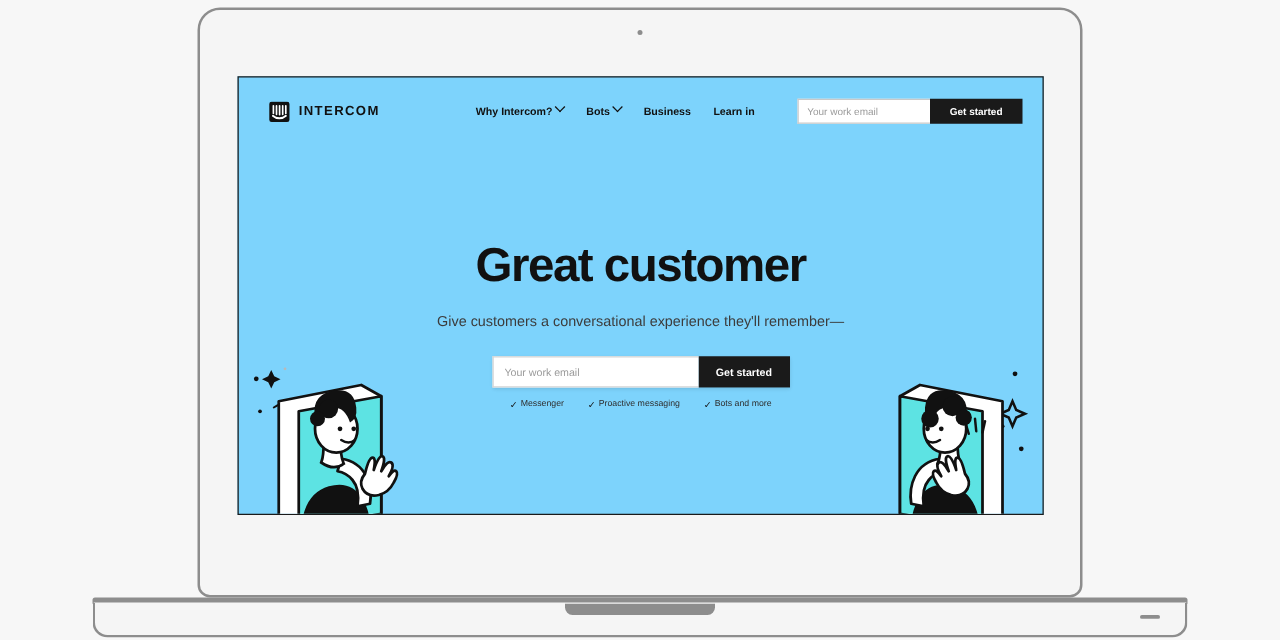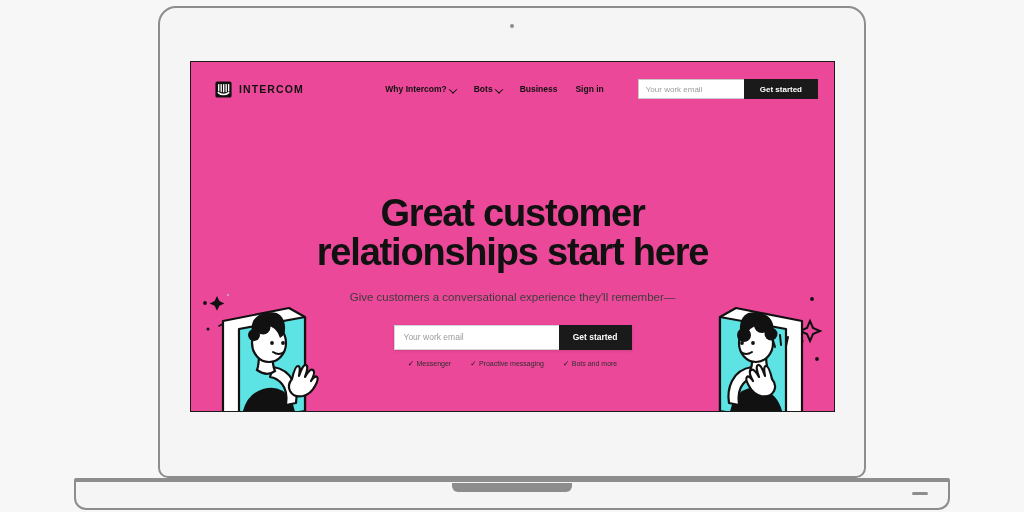--- a/index.html
+++ b/index.html
@@ -86,21 +86,21 @@
     border-radius: 2px;
   }
 
   
   #browser-screen {
     position: absolute;
     left: 190px;
     top: 61px;
     width: 645px;
     height: 351px;
-    background: #ec4899;
+    background: #7dd3fc;
     border: 1px solid #1a1a1a;
     box-sizing: border-box;
     overflow: hidden;
   }
 
   
   #site-nav {
     position: absolute;
     left: 0; top: 0;
     width: 100%;
@@ -132,21 +132,21 @@
     display: flex;
     align-items: center;
     gap: 18px;
   }
   .nav-link {
     font-size: 8.5px;
     font-weight: bold;
     color: #111111;
     white-space: nowrap;
     display: flex;
-    align-items: flex-end;
+    align-items: flex-start;
     gap: 3px;
     cursor: pointer;
   }
   .chev {
     display: inline-block;
     width: 5px;
     height: 5px;
     border-right: 1.2px solid #111111;
     border-bottom: 1.2px solid #111111;
     transform: rotate(45deg) translate(-1px, -1px);
@@ -306,21 +306,21 @@
         <div class="nav-link">
           <span>Bots</span>
           <span class="chev"></span>
         </div>
 
         <div class="nav-link">
           <span>Business</span>
         </div>
 
         <div class="nav-link">
-          <span>Sign in</span>
+          <span>Learn in</span>
         </div>
 
         <div id="nav-cta">
           <input id="nav-email-input" type="text" placeholder="Your work email" style="">
           <button id="nav-get-started">Get started</button>
         </div>
 
       </div>
     </nav>
 
@@ -384,21 +384,20 @@
           <circle cx="44" cy="60" r="1.9" fill="#111111"></circle>
           <path d="M54 69 q-6 4 -11 0" stroke="#111111" stroke-width="2" fill="none" stroke-linecap="round"></path>
 
           <path d="M74 96 q-3 -13 -6 -13 q-3 0 -1 10 q-4 -12 -7 -11 q-3 1 1 12 q-5 -9 -8 -7 q-3 2 2 11 q-4 -6 -6 -4 q-2 2 2 9 q4 8 12 10 q9 2 13 -5 q3 -6 -2 -12 Z" fill="#ffffff" stroke="#111111" stroke-width="2.2" stroke-linejoin="round"></path>
         </g>
       </svg>
 
       <div id="hero-content">
         <h1 id="hero-title">
           <span>Great customer</span><br>
-          <span>relationships start here</span>
         </h1>
 
         <p id="hero-subtitle">
           <span>Give customers a conversational experience they'll remember—</span><br>
         </p>
 
         <div id="hero-form">
           <input id="hero-email-input" type="text" placeholder="Your work email" style="">
           <button id="hero-get-started">Get started</button>
         </div>

